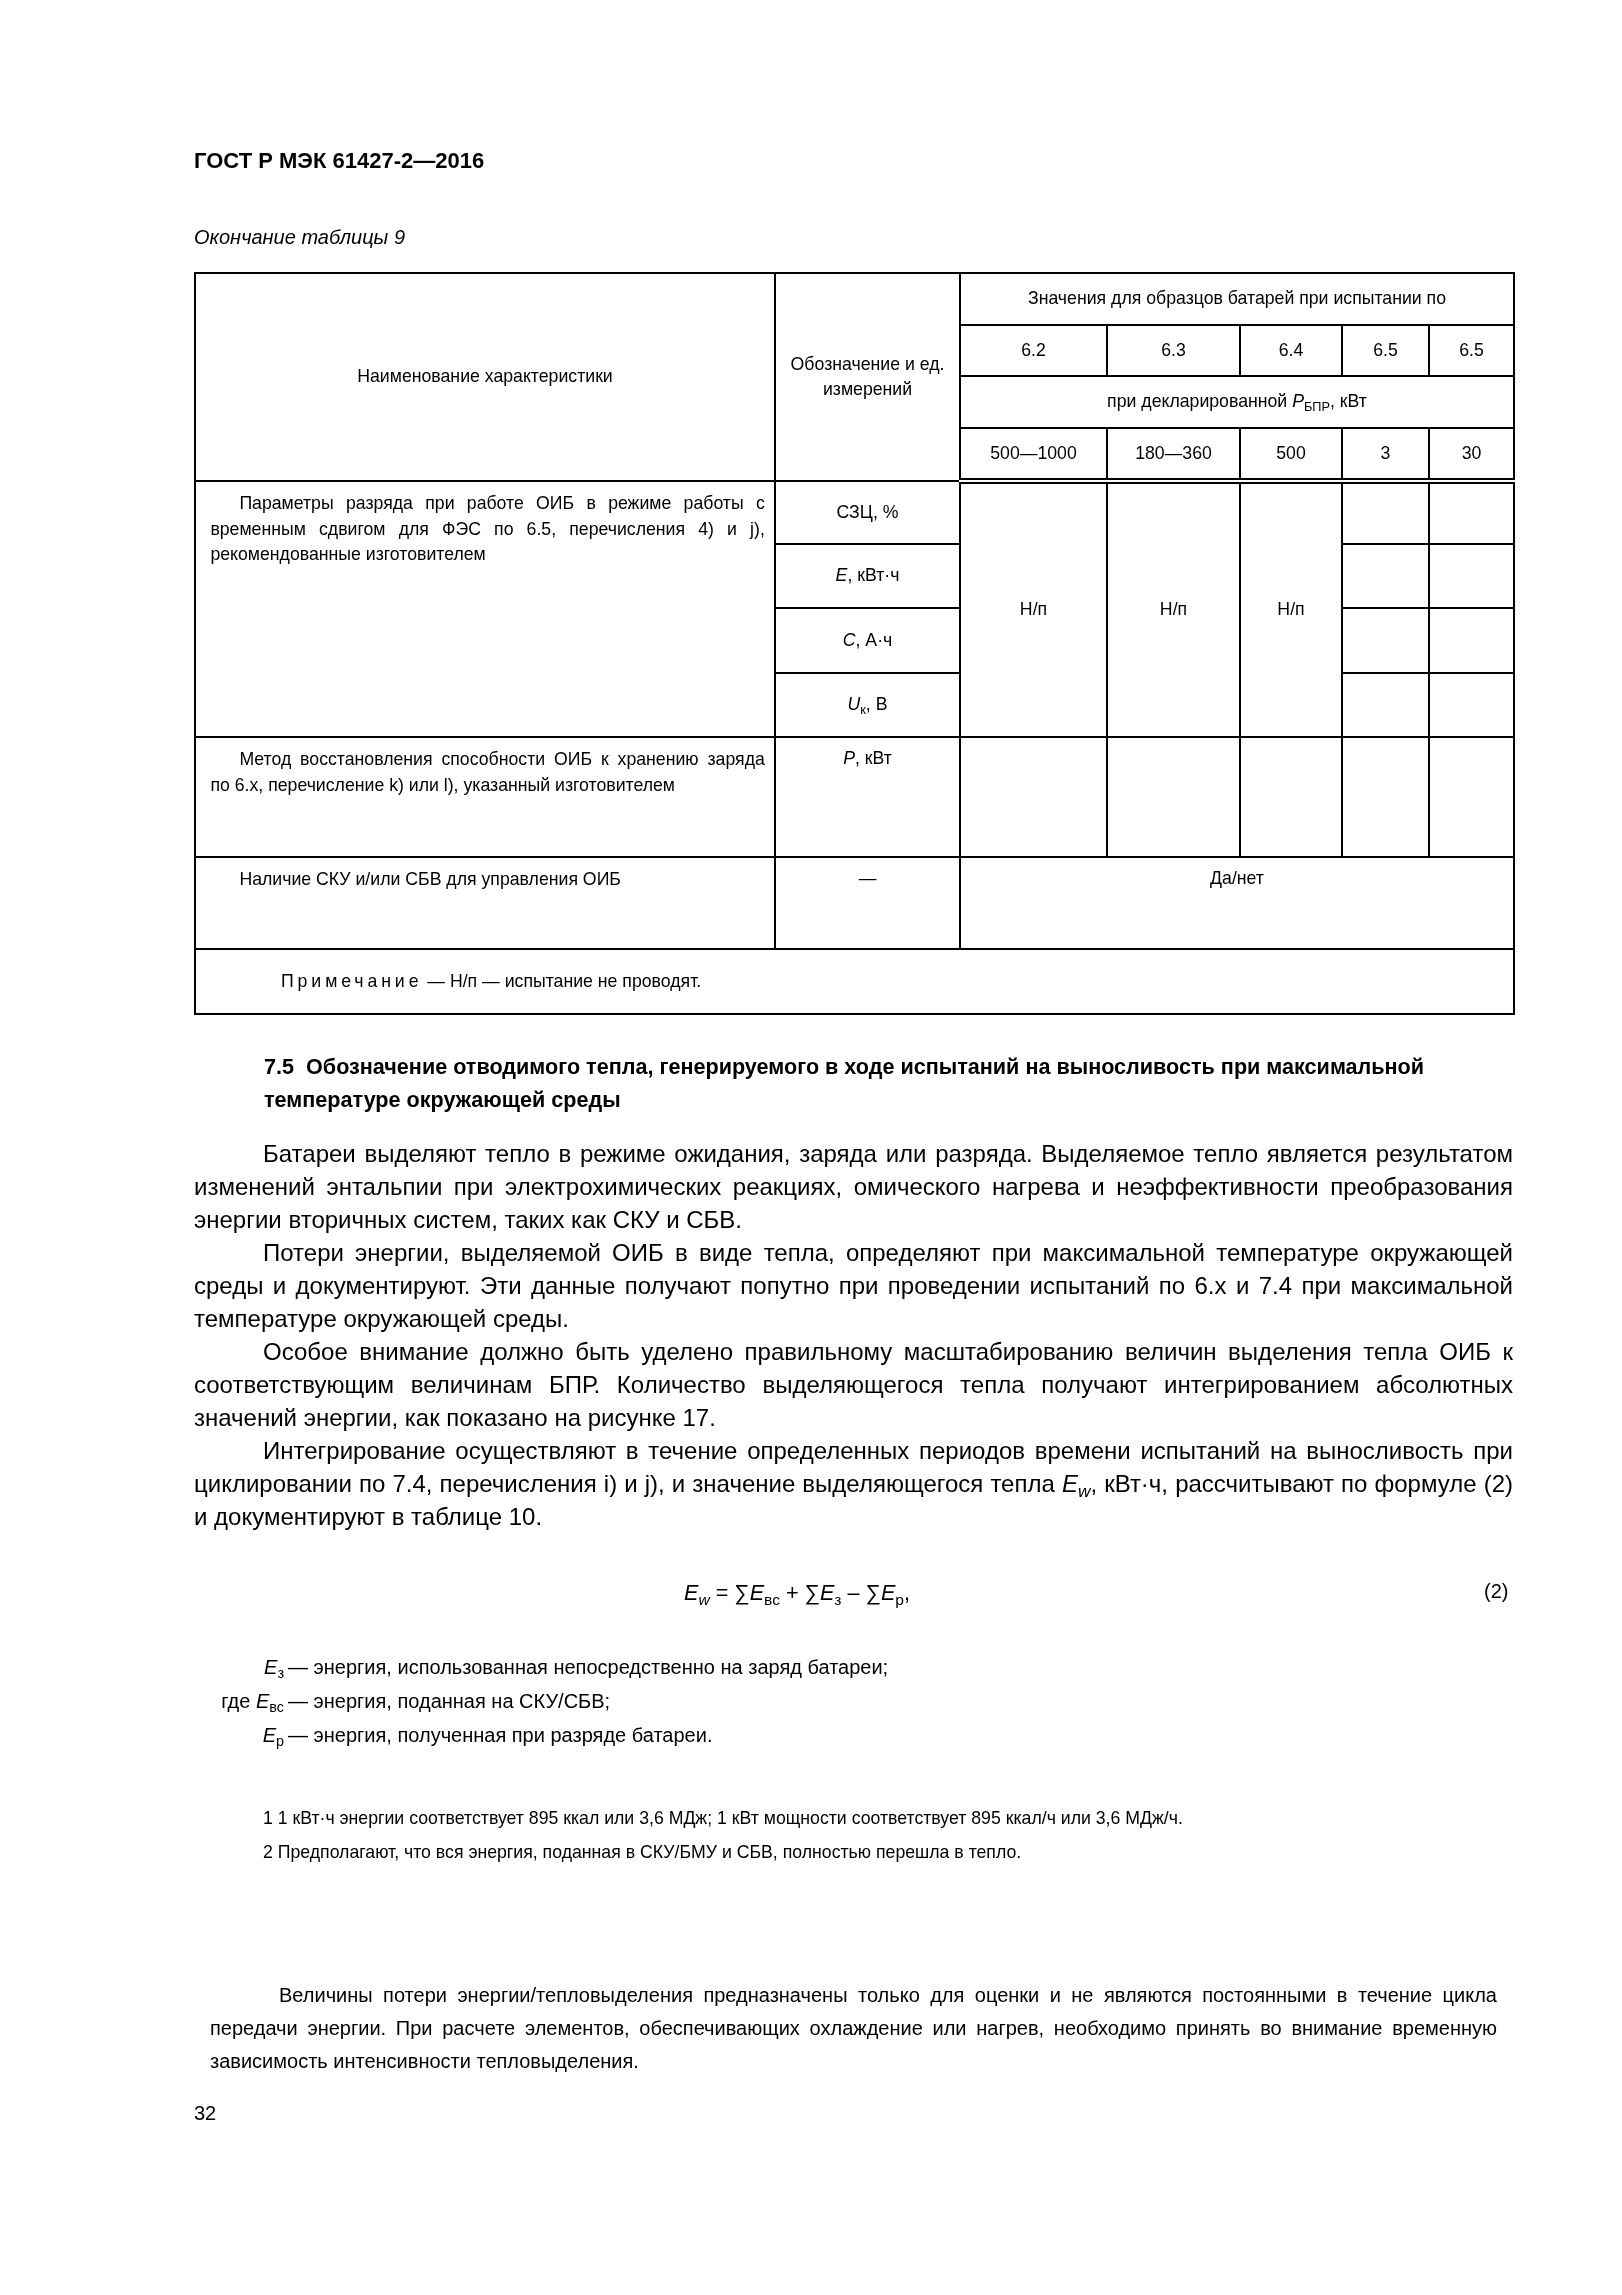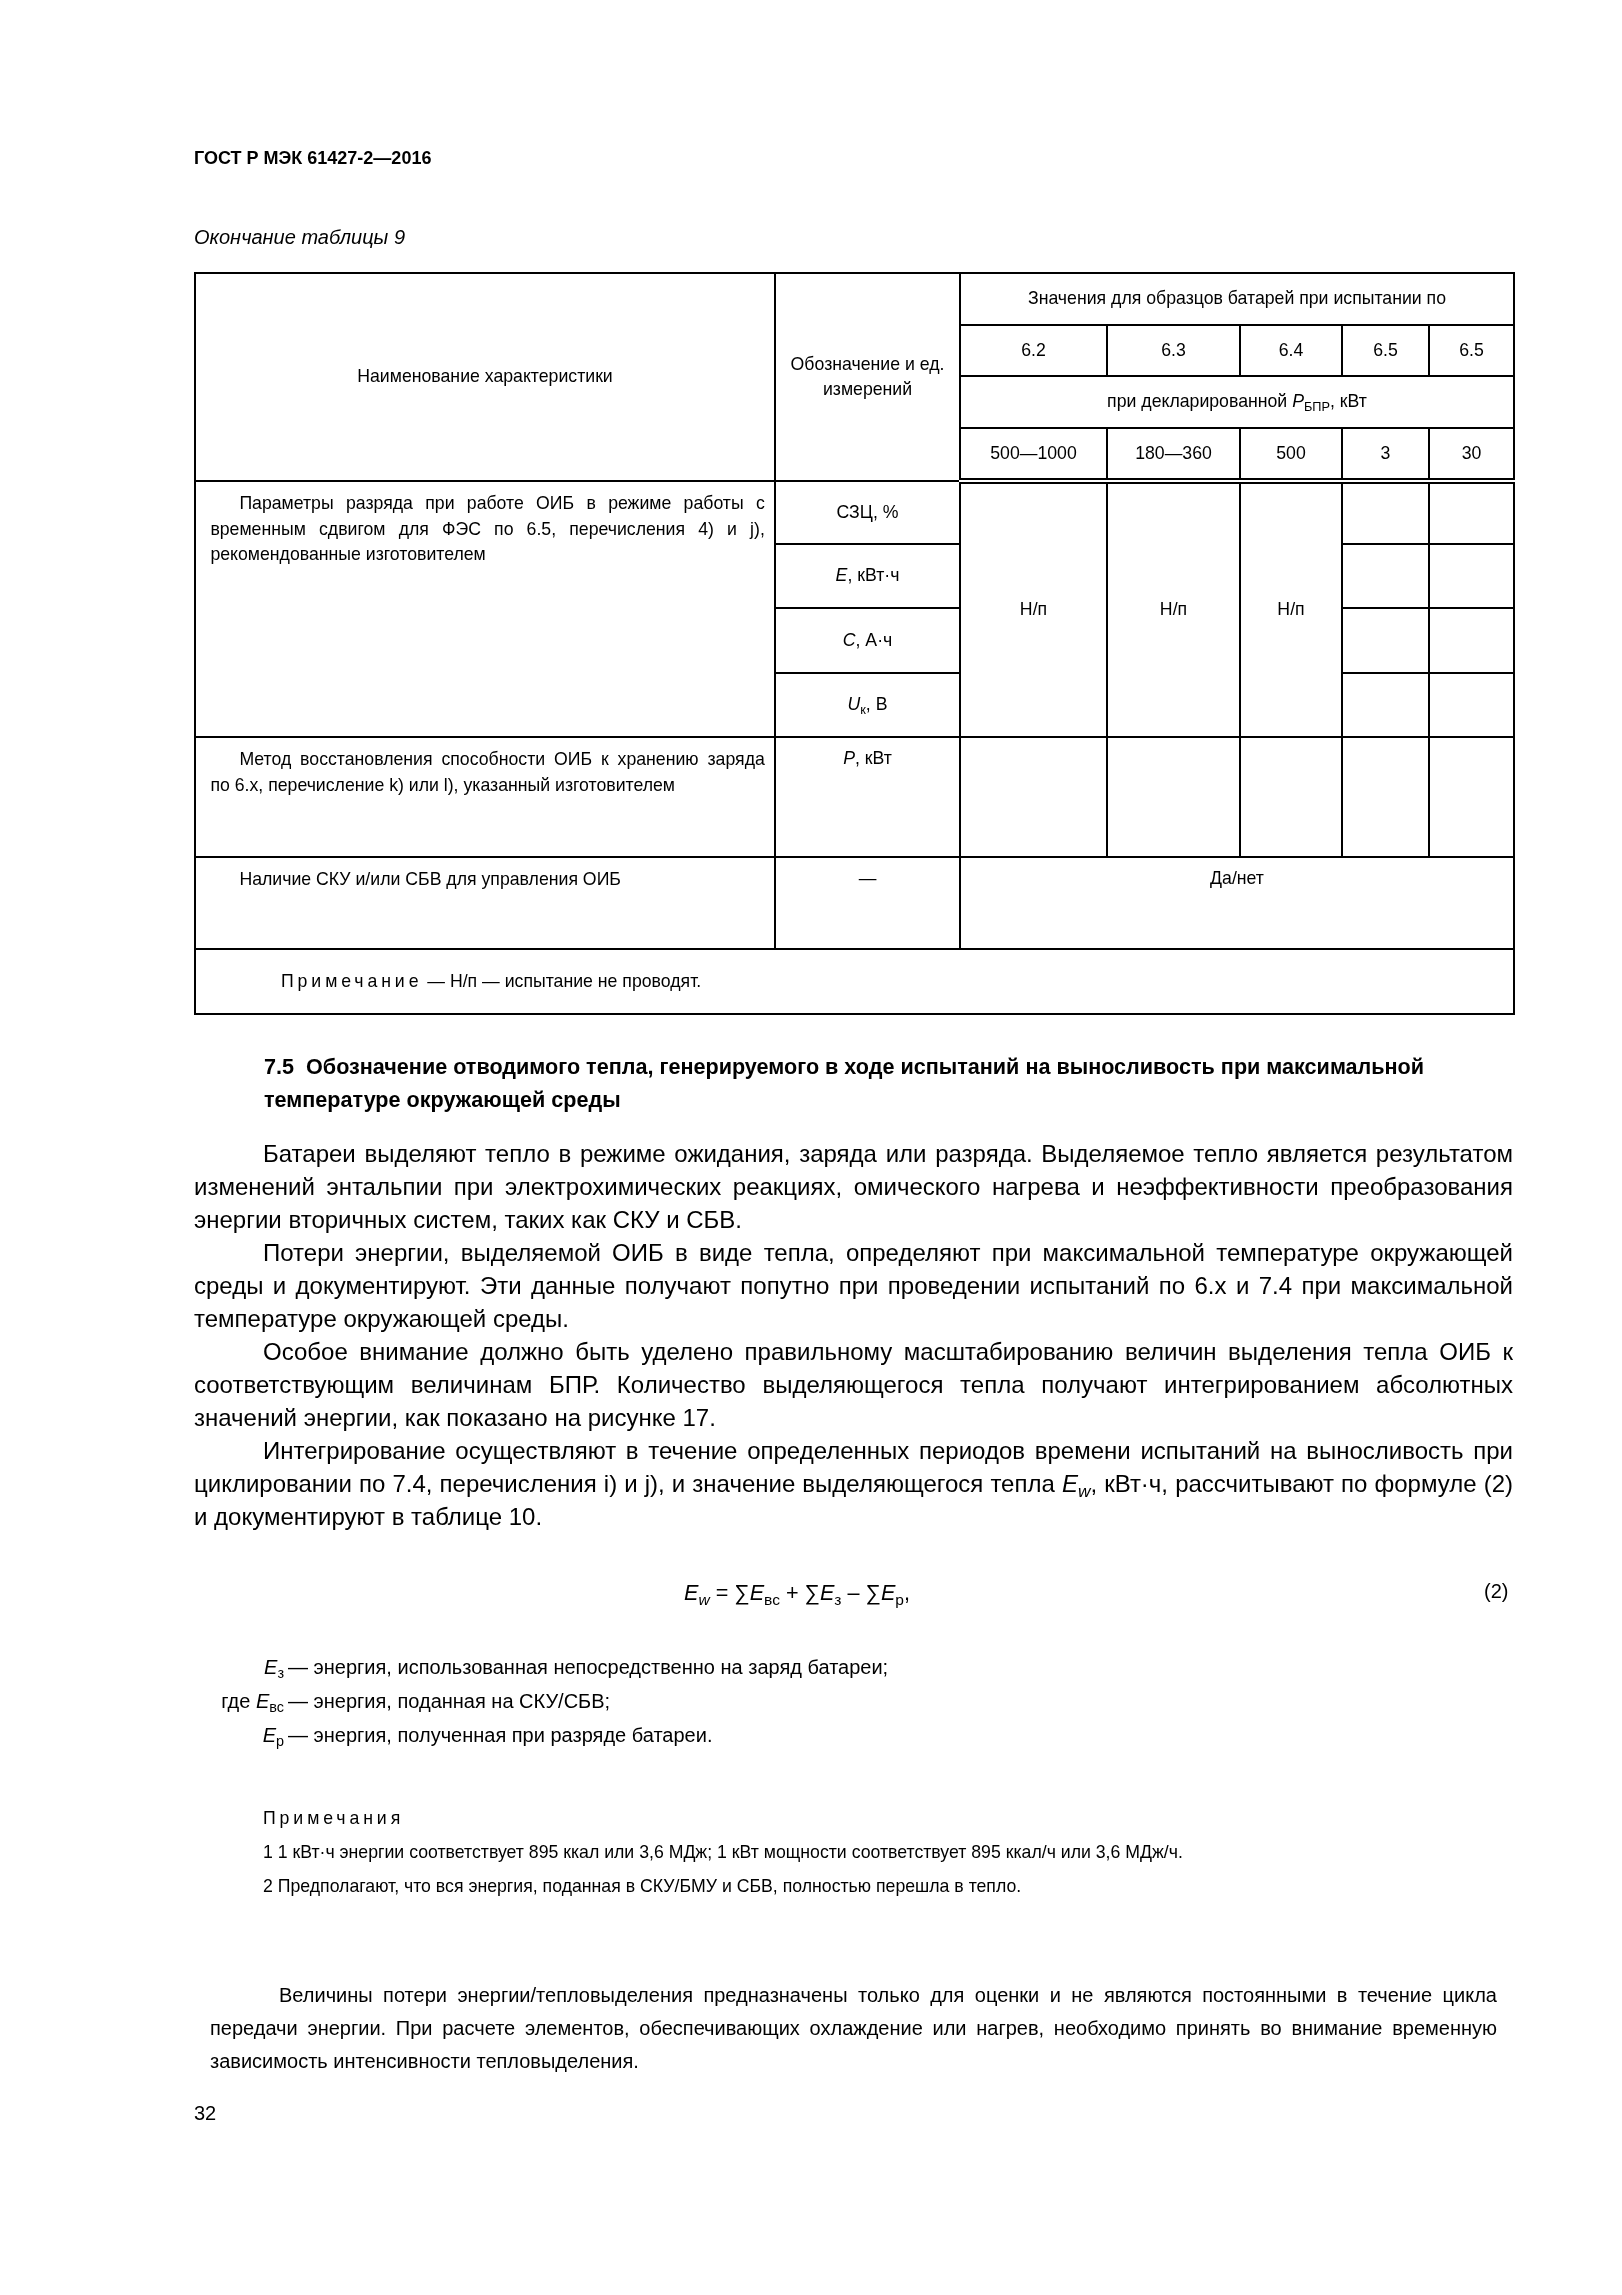--- a/index.html
+++ b/index.html
@@ -1,21 +1,21 @@
 <!DOCTYPE html>
 <html style="font-size:10.5px"><head>
 <meta charset="utf-8">
 <style>
   html, body { margin: 0; padding: 0; background: #ffffff; }
   body {
     width: 1623px; height: 2295px; position: relative; overflow: hidden;
     font-family: "Liberation Sans", sans-serif; color: #000;
   }
   .abs { position: absolute; }
-  .doc-code { left: 194px; top: 148px; font-size: 18px; font-weight: bold; white-space: nowrap; }
+  .doc-code { left: 194px; top: 148px; font-size: 22px; font-weight: bold; white-space: nowrap; }
   .table-caption { left: 194px; top: 226px; font-size: 20px; font-style: italic; white-space: nowrap; }
 
   
   .tbl { left: 194px; top: 272px; width: 1319px; }
   table.spec {
     border-collapse: collapse; width: 1319px; table-layout: fixed;
     font-size: 17.7px; line-height: 25.5px;
   }
   table.spec td {
     border: 2px solid #000; padding: 12px; vertical-align: middle; text-align: center;
@@ -160,21 +160,20 @@
     <span class="def-sym"><span>где </span><i>E</i><sub>вс</sub></span>
     <span class="def-rest">— энергия, поданная на СКУ/СБВ;</span>
   </div>
   <div class="def-row">
     <span class="def-sym"><i>E</i><sub>р</sub></span>
     <span class="def-rest">— энергия, полученная при разряде батареи.</span>
   </div>
 </div>
 
 <div class="abs notes">
-  <p class="nt">Примечания</p>
   <p>1 1 кВт·ч энергии соответствует 895 ккал или 3,6 МДж; 1 кВт мощности соответствует 895 ккал/ч или 3,6 МДж/ч.</p>
   <p>2 Предполагают, что вся энергия, поданная в СКУ/БМУ и СБВ, полностью перешла в тепло.</p>
 </div>
 
 <div class="abs final-text">
   <p>Величины потери энергии/тепловыделения предназначены только для оценки и не являются постоянными в течение цикла передачи энергии. При расчете элементов, обеспечивающих охлаждение или нагрев, необходимо принять во внимание временную зависимость интенсивности тепловыделения.</p>
 </div>
 
 <div class="abs page-num">32</div>
 

